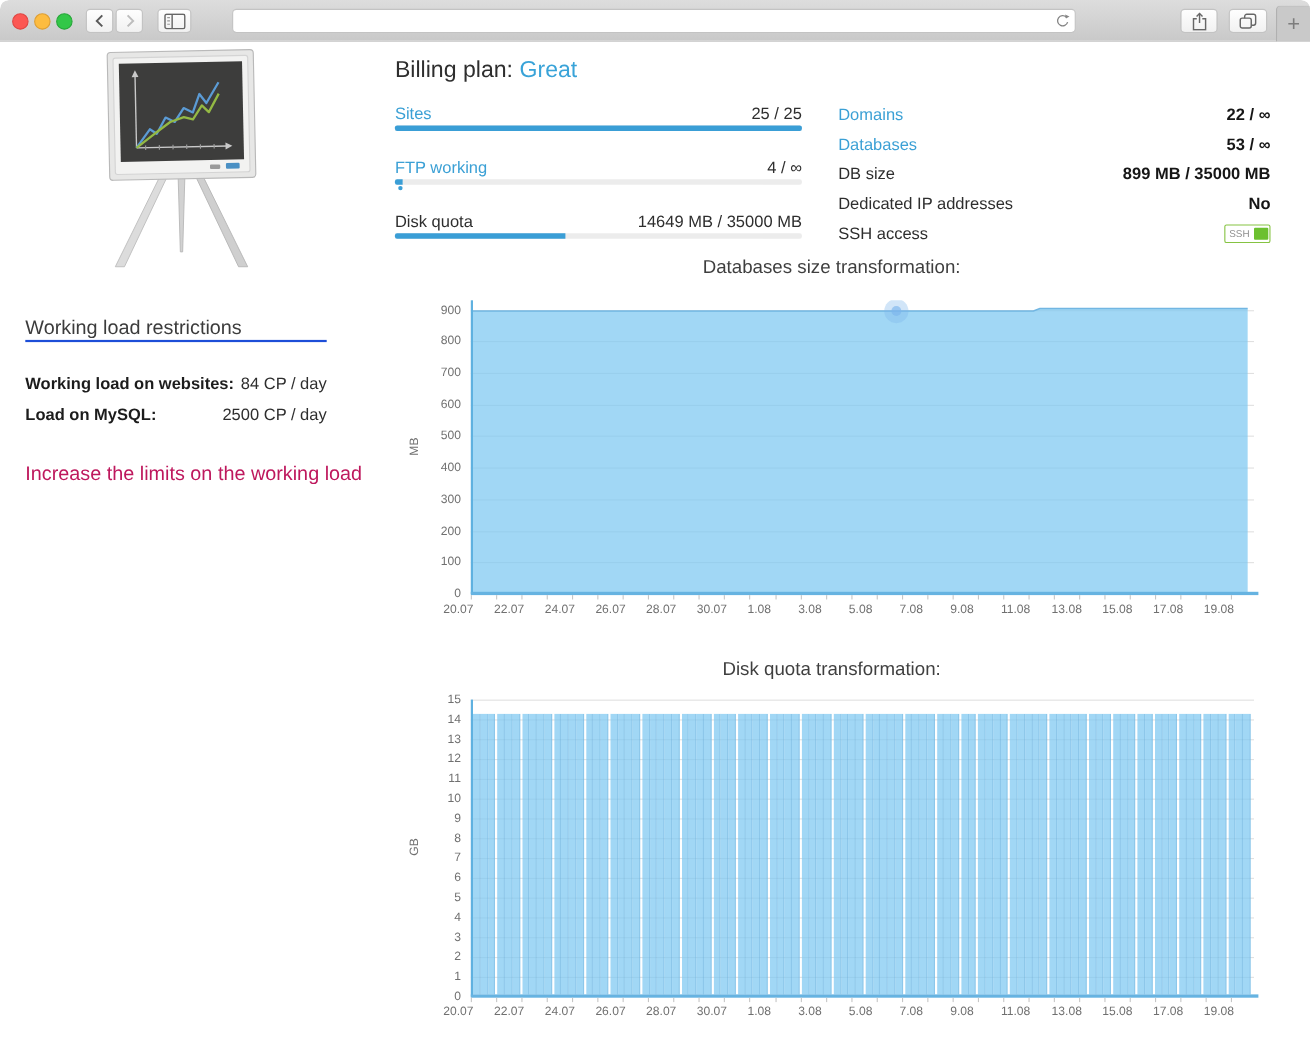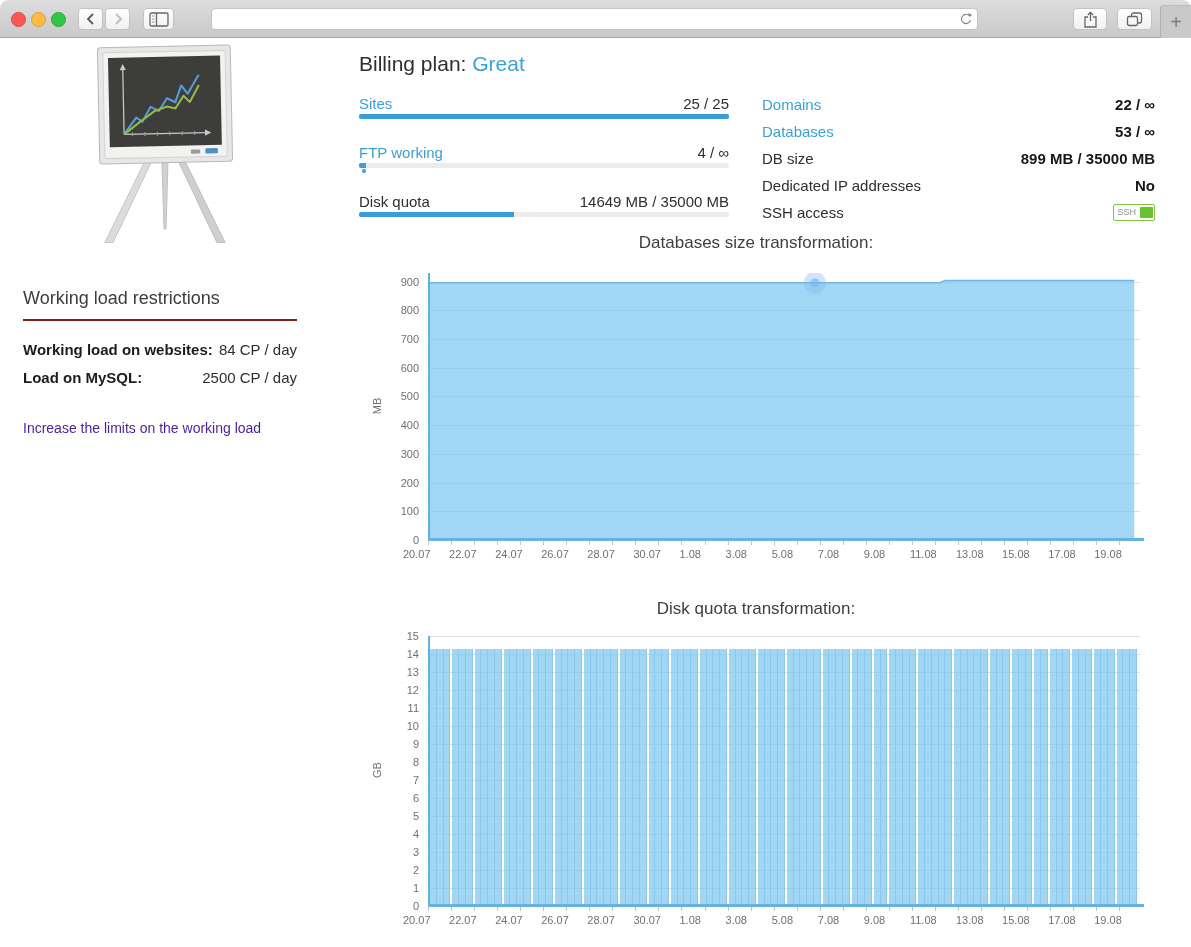--- a/index.html
+++ b/index.html
@@ -21,25 +21,25 @@
   .urlbar input{flex:1;border:none;outline:none;background:transparent;height:18px;
                 font:13px "Liberation Sans",sans-serif;padding:0 6px;}
   .refresh{width:22px;display:flex;align-items:center;justify-content:center;}
   .newtab{position:absolute;right:0;top:5px;width:30px;height:32px;background:#c9c9c9;
           border-left:1px solid #b0b0b0;border-top:1px solid #bcbcbc;border-top-left-radius:4px;
           display:flex;align-items:center;justify-content:center;color:#7d7d7d;font-size:20px;font-weight:300;}
   
   .page{position:absolute;top:38px;left:0;right:0;bottom:0;background:#fff;}
   .easel{position:absolute;left:82px;top:4px;width:166px;height:208px;}
   .wl-heading{position:absolute;left:23px;top:250px;width:274px;margin:0;font-size:18px;font-weight:400;
-              color:#3c3c3c;padding-bottom:10px;border-bottom:2px solid #7f1d1d;}
+              color:#3c3c3c;border-bottom:2px solid #1d4ed8;}
   .stat-row{position:absolute;left:23px;width:274px;display:flex;justify-content:space-between;
             font-size:15px;color:#2e2e2e;}
   .stat-row b{color:#1c1c1c;}
-  .side-link{position:absolute;left:23px;top:382px;font-size:14px;color:#4c1d95;text-decoration:none;}
+  .side-link{position:absolute;left:23px;top:382px;font-size:18px;color:#be185d;text-decoration:none;}
   .billing-title{position:absolute;left:359px;top:14px;margin:0;font-size:21px;font-weight:400;color:#2e2e2e;}
   .billing-title a{color:#39a3d8;text-decoration:none;}
   .q-row{position:absolute;left:359px;width:370px;display:flex;justify-content:space-between;
          font-size:15px;color:#2e2e2e;}
   .q-row .lnk{color:#3ba0d5;cursor:pointer;}
   .q-bar{position:absolute;left:359px;width:370px;height:5px;background:#ececec;border-radius:2px;}
   .q-fill{height:5px;background:#3a9ed6;border-radius:2px 0 0 2px;}
   .q-dot{position:absolute;left:3px;top:6px;width:4px;height:4px;border-radius:50%;background:#3a9ed6;}
   .d-row{position:absolute;left:762px;width:393px;display:flex;justify-content:space-between;
          font-size:15px;color:#2e2e2e;align-items:center;height:18px;}

